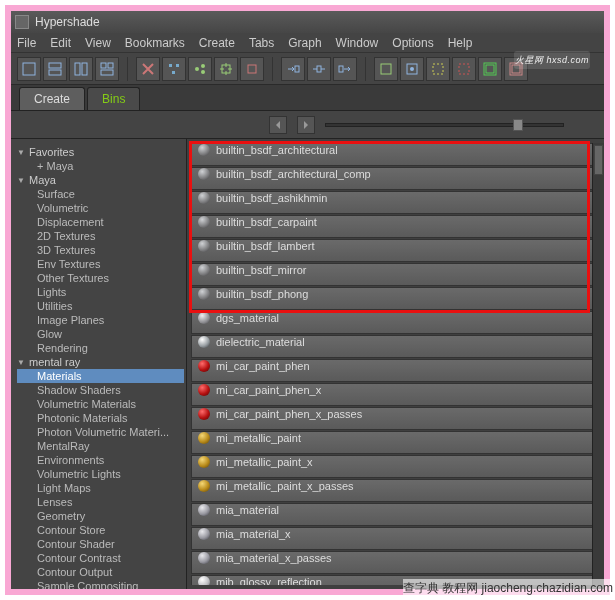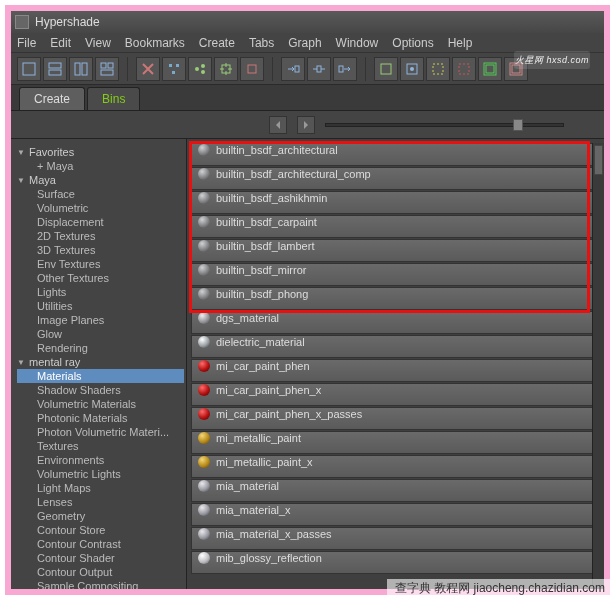--- a/index.html
+++ b/index.html
@@ -30,21 +30,21 @@
 .tree-child { padding: 1px 0 1px 20px; color: #bbb; white-space: nowrap; overflow: hidden; text-overflow: ellipsis; }
 .tree-child.selected { background: #5f8cbf; color: #fff; }
 .content { flex: 1; background: #3f3f3f; position: relative; overflow: hidden; }
 .material-list { position: absolute; inset: 4px 4px 4px 4px; overflow-y: auto; }
 .highlight-box { position: absolute; left: 2px; right: 14px; top: 2px; height: 172px; border: 3px solid #e91010; pointer-events: none; z-index: 10; }
 .mat-row { height: 23px; margin-bottom: 1px; background: linear-gradient(#6a6a6a,#5a5a5a); border: 1px solid #333; display: flex; align-items: flex-start; padding-left: 6px; gap: 6px; color: #ddd; font-size: 11px; }
 .sphere { width: 12px; height: 12px; border-radius: 50%; flex-shrink: 0; }
 .scrollbar { position: absolute; right: 0; top: 4px; bottom: 4px; width: 12px; background: #3a3a3a; border-left: 1px solid #222; }
 .scroll-thumb { position: absolute; left: 1px; right: 1px; top: 2px; height: 30px; background: #666; border: 1px solid #444; }
 .watermark-top { position: absolute; right: 14px; top: 8px; width: 76px; height: 18px; background: rgba(255,255,255,0.12); border-radius: 3px; display:flex; align-items:center; justify-content:center; font-size:9px; color:#eee; font-style:italic; letter-spacing:0.5px;margin-top:32px;}
-.watermark-bottom { position: absolute; right: 2px; bottom: 2px; font-size: 12px; color: #333; background: rgba(255,255,255,0.6); padding: 1px 8px; }
+.watermark-bottom { position: absolute; right: 2px; bottom: 2px; font-size: 12px; color: #333; background: rgba(255,255,255,0.6); padding: 1px 0; }
 ::-webkit-scrollbar { width: 0; height: 0; }
 </style>
 </head>
 <body>
 
 <div class="window">
 
   <div class="titlebar">
     <div class="app-icon"></div>
     <span>Hypershade</span>
@@ -231,29 +231,29 @@
           <div class="tree-child">Rendering</div>
           <div class="tree-heading">
             <span class="arrow">▼</span>
             <span>mental ray</span>
           </div>
           <div class="tree-child selected">Materials</div>
           <div class="tree-child">Shadow Shaders</div>
           <div class="tree-child">Volumetric Materials</div>
           <div class="tree-child">Photonic Materials</div>
           <div class="tree-child">Photon Volumetric Materi...</div>
-          <div class="tree-child">Textures</div>
+          <div class="tree-child">MentalRay</div>
           <div class="tree-child">Environments</div>
           <div class="tree-child">Volumetric Lights</div>
           <div class="tree-child">Light Maps</div>
           <div class="tree-child">Lenses</div>
           <div class="tree-child">Geometry</div>
           <div class="tree-child">Contour Store</div>
+          <div class="tree-child">Contour Shader</div>
           <div class="tree-child">Contour Contrast</div>
-          <div class="tree-child">Contour Shader</div>
           <div class="tree-child">Contour Output</div>
           <div class="tree-child">Sample Compositing</div>
           <div class="tree-child">Data Conversion</div>
         </div>
     </div>
     <div class="content">
       <div class="highlight-box"></div>
       <div class="material-list" id="matlist">
           <div class="mat-row">
             <div class="sphere" style="background: radial-gradient(circle at 35% 30%, rgb(207, 209, 212), rgb(122, 122, 124) 60%, rgb(58, 58, 60));"></div>
@@ -305,20 +305,24 @@
           </div>
           <div class="mat-row">
             <div class="sphere" style="background: radial-gradient(circle at 35% 30%, rgb(244, 215, 118), rgb(185, 139, 26) 55%, rgb(90, 63, 7));"></div>
             <span>mi_metallic_paint</span>
           </div>
           <div class="mat-row">
             <div class="sphere" style="background: radial-gradient(circle at 35% 30%, rgb(244, 215, 118), rgb(185, 139, 26) 55%, rgb(90, 63, 7));"></div>
             <span>mi_metallic_paint_x</span>
           </div>
           <div class="mat-row">
+            <div class="sphere" style="background: radial-gradient(circle at 35% 30%, rgb(244, 215, 118), rgb(185, 139, 26) 55%, rgb(90, 63, 7));"></div>
+            <span>mi_metallic_paint_x_passes</span>
+          </div>
+          <div class="mat-row">
             <div class="sphere" style="background: radial-gradient(circle at 35% 30%, rgb(232, 232, 236), rgb(154, 154, 162) 55%, rgb(58, 58, 66));"></div>
             <span>mia_material</span>
           </div>
           <div class="mat-row">
             <div class="sphere" style="background: radial-gradient(circle at 35% 30%, rgb(232, 232, 236), rgb(154, 154, 162) 55%, rgb(58, 58, 66));"></div>
             <span>mia_material_x</span>
           </div>
           <div class="mat-row">
             <div class="sphere" style="background: radial-gradient(circle at 35% 30%, rgb(232, 232, 236), rgb(154, 154, 162) 55%, rgb(58, 58, 66));"></div>
             <span>mia_material_x_passes</span>

